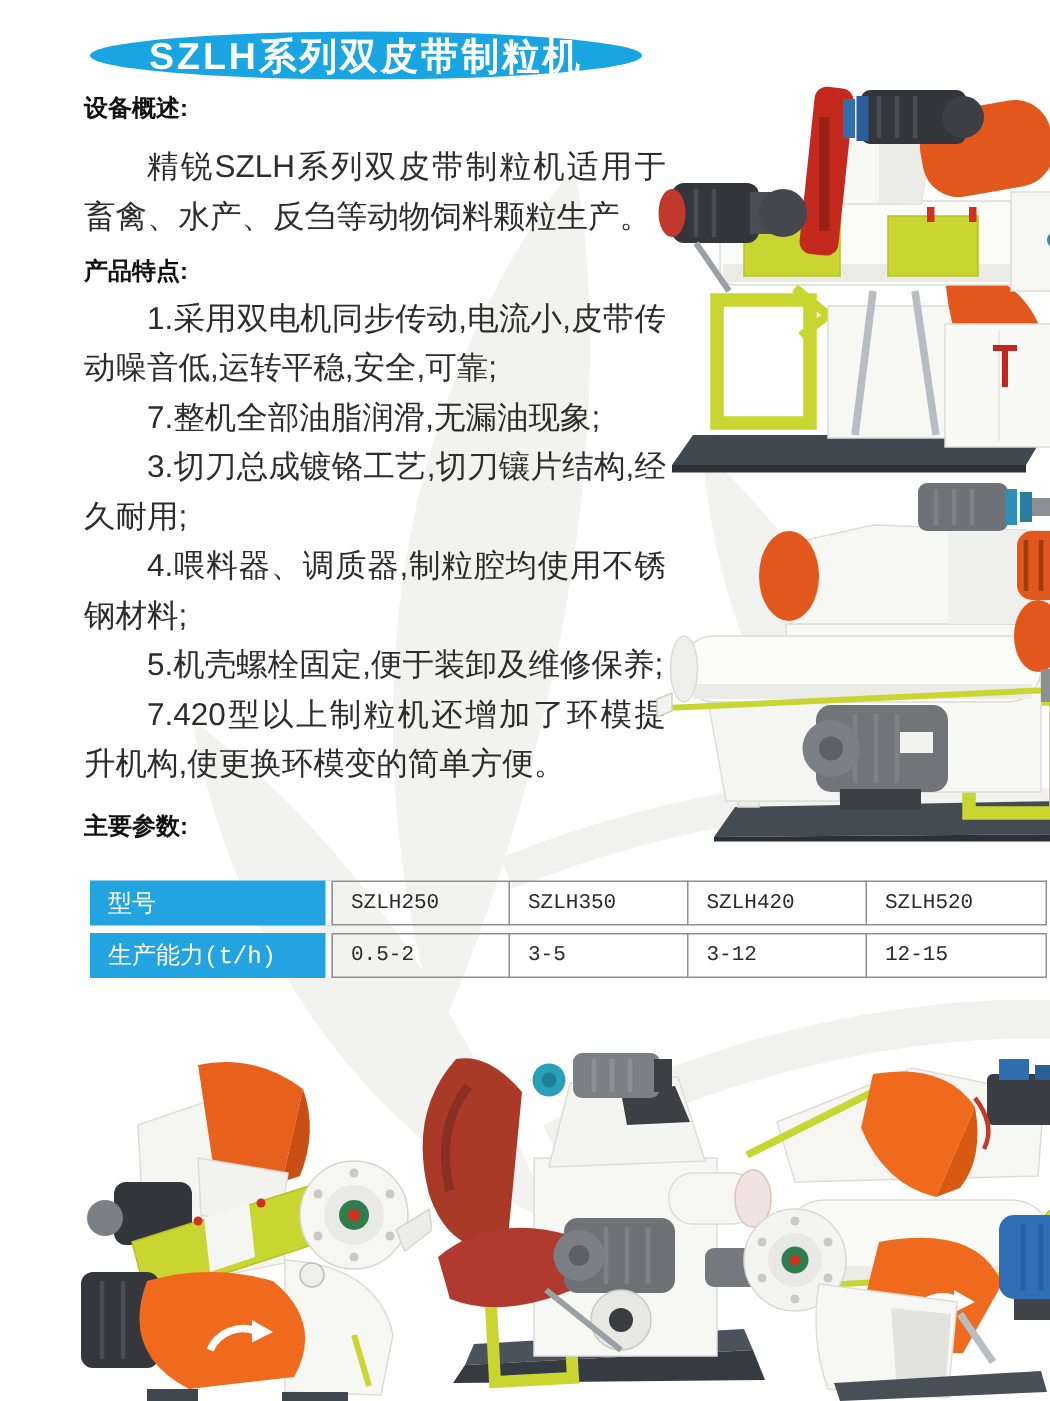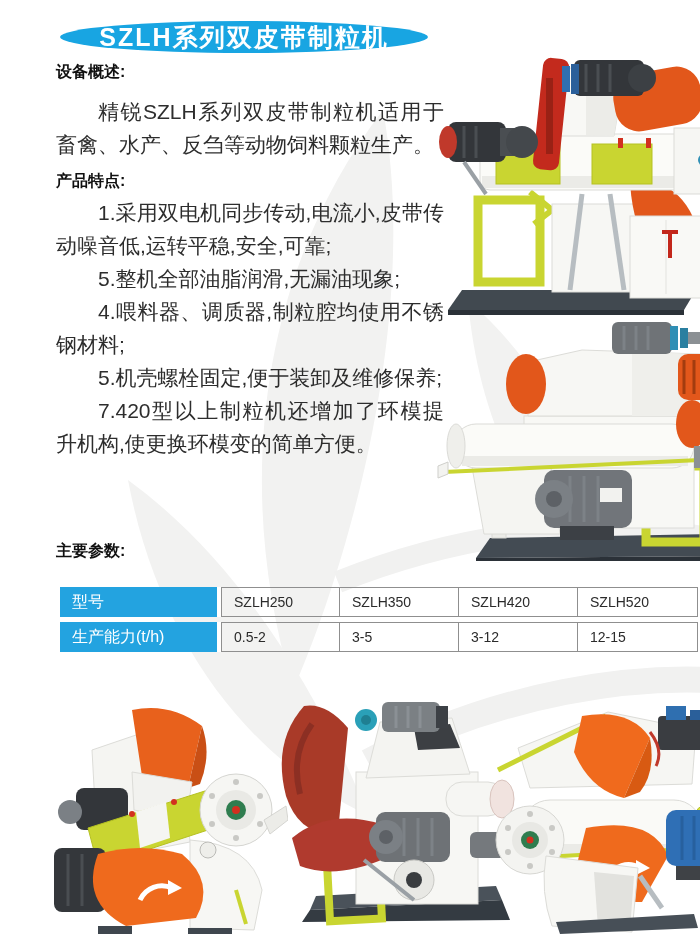--- a/index.html
+++ b/index.html
@@ -31,21 +31,21 @@
     color:#2d2d2d;text-align:justify;
   }
   .t-overview{top:95px;}
   .t-features{top:196px;}
   .t-features p{margin:0;text-indent:2em;}
   .t-overview p{margin:0;text-indent:2em;}
 
   
   .params-table{
     position:absolute;left:22px;top:582px;width:638px;
-    border-collapse:separate;border-spacing:0 5px;table-layout:fixed;
+    border-collapse:separate;border-spacing:0 5px;table-layout:fixed;font-family:Liberation Mono, monospace;
   }
   .params-table td{height:30px;box-sizing:border-box;vertical-align:middle;white-space:nowrap;}
   .params-table td.lbl{
     background:#23a3e0;color:#ffffff;font-size:16px;padding-left:12px;
     border-right:4px solid #ffffff;
   }
   .params-table td.val{
     border:1px solid #8f8f8f;font-size:14px;color:#2b2b2b;padding-left:12px;background:transparent;
   }
   .params-table td.val + td.val{border-left:none;}
@@ -84,21 +84,22 @@
     </div>
 
     <div class="h1 h-overview">设备概述:</div>
     <div class="body-text t-overview">
       <p>精锐SZLH系列双皮带制粒机适用于畜禽、水产、反刍等动物饲料颗粒生产。</p>
     </div>
 
     <div class="h1 h-features">产品特点:</div>
     <div class="body-text t-features">
       <p>1.采用双电机同步传动,电流小,皮带传动噪音低,运转平稳,安全,可靠;</p>
-      <p>5.整机全部油脂润滑,无漏油现象;</p>
+      <p>7.整机全部油脂润滑,无漏油现象;</p>
+      <p>3.切刀总成镀铬工艺,切刀镶片结构,经久耐用;</p>
       <p>4.喂料器、调质器,制粒腔均使用不锈钢材料;</p>
       <p>5.机壳螺栓固定,便于装卸及维修保养;</p>
       <p>7.420型以上制粒机还增加了环模提升机构,使更换环模变的简单方便。</p>
     </div>
 
     <div class="h1 h-params">主要参数:</div>
 
     <table class="params-table">
       <colgroup>
         <col style="width:161px">

